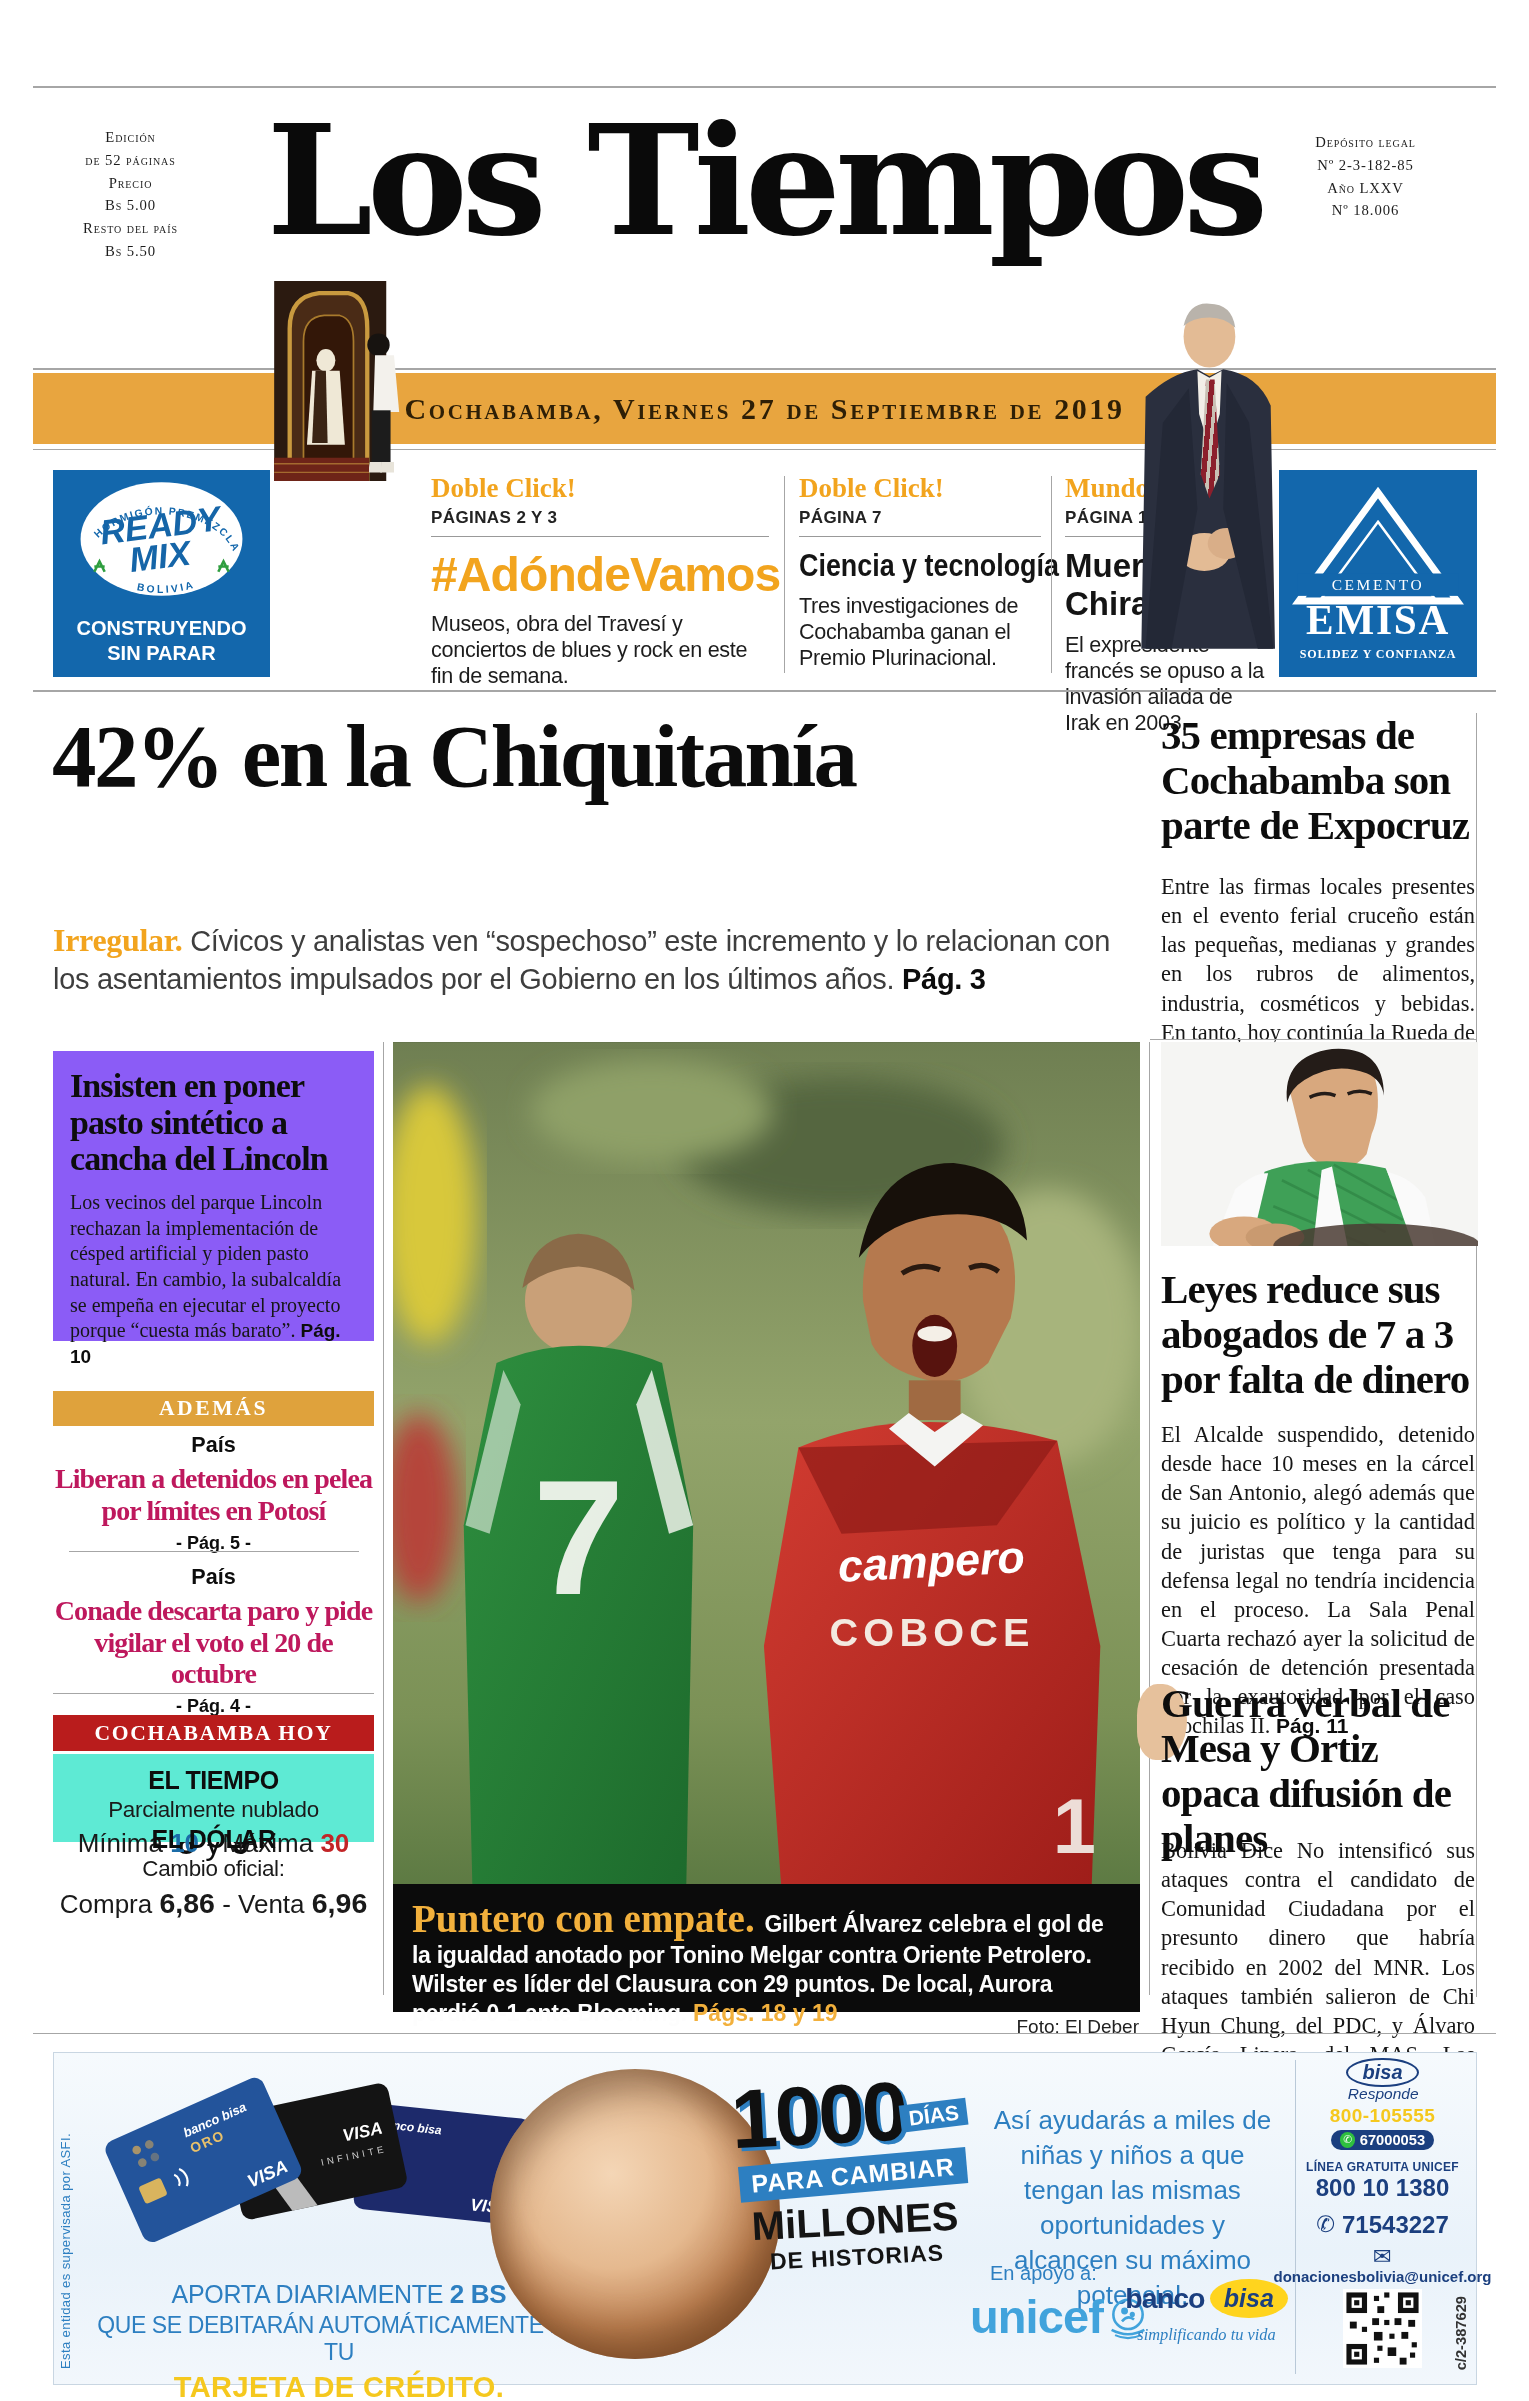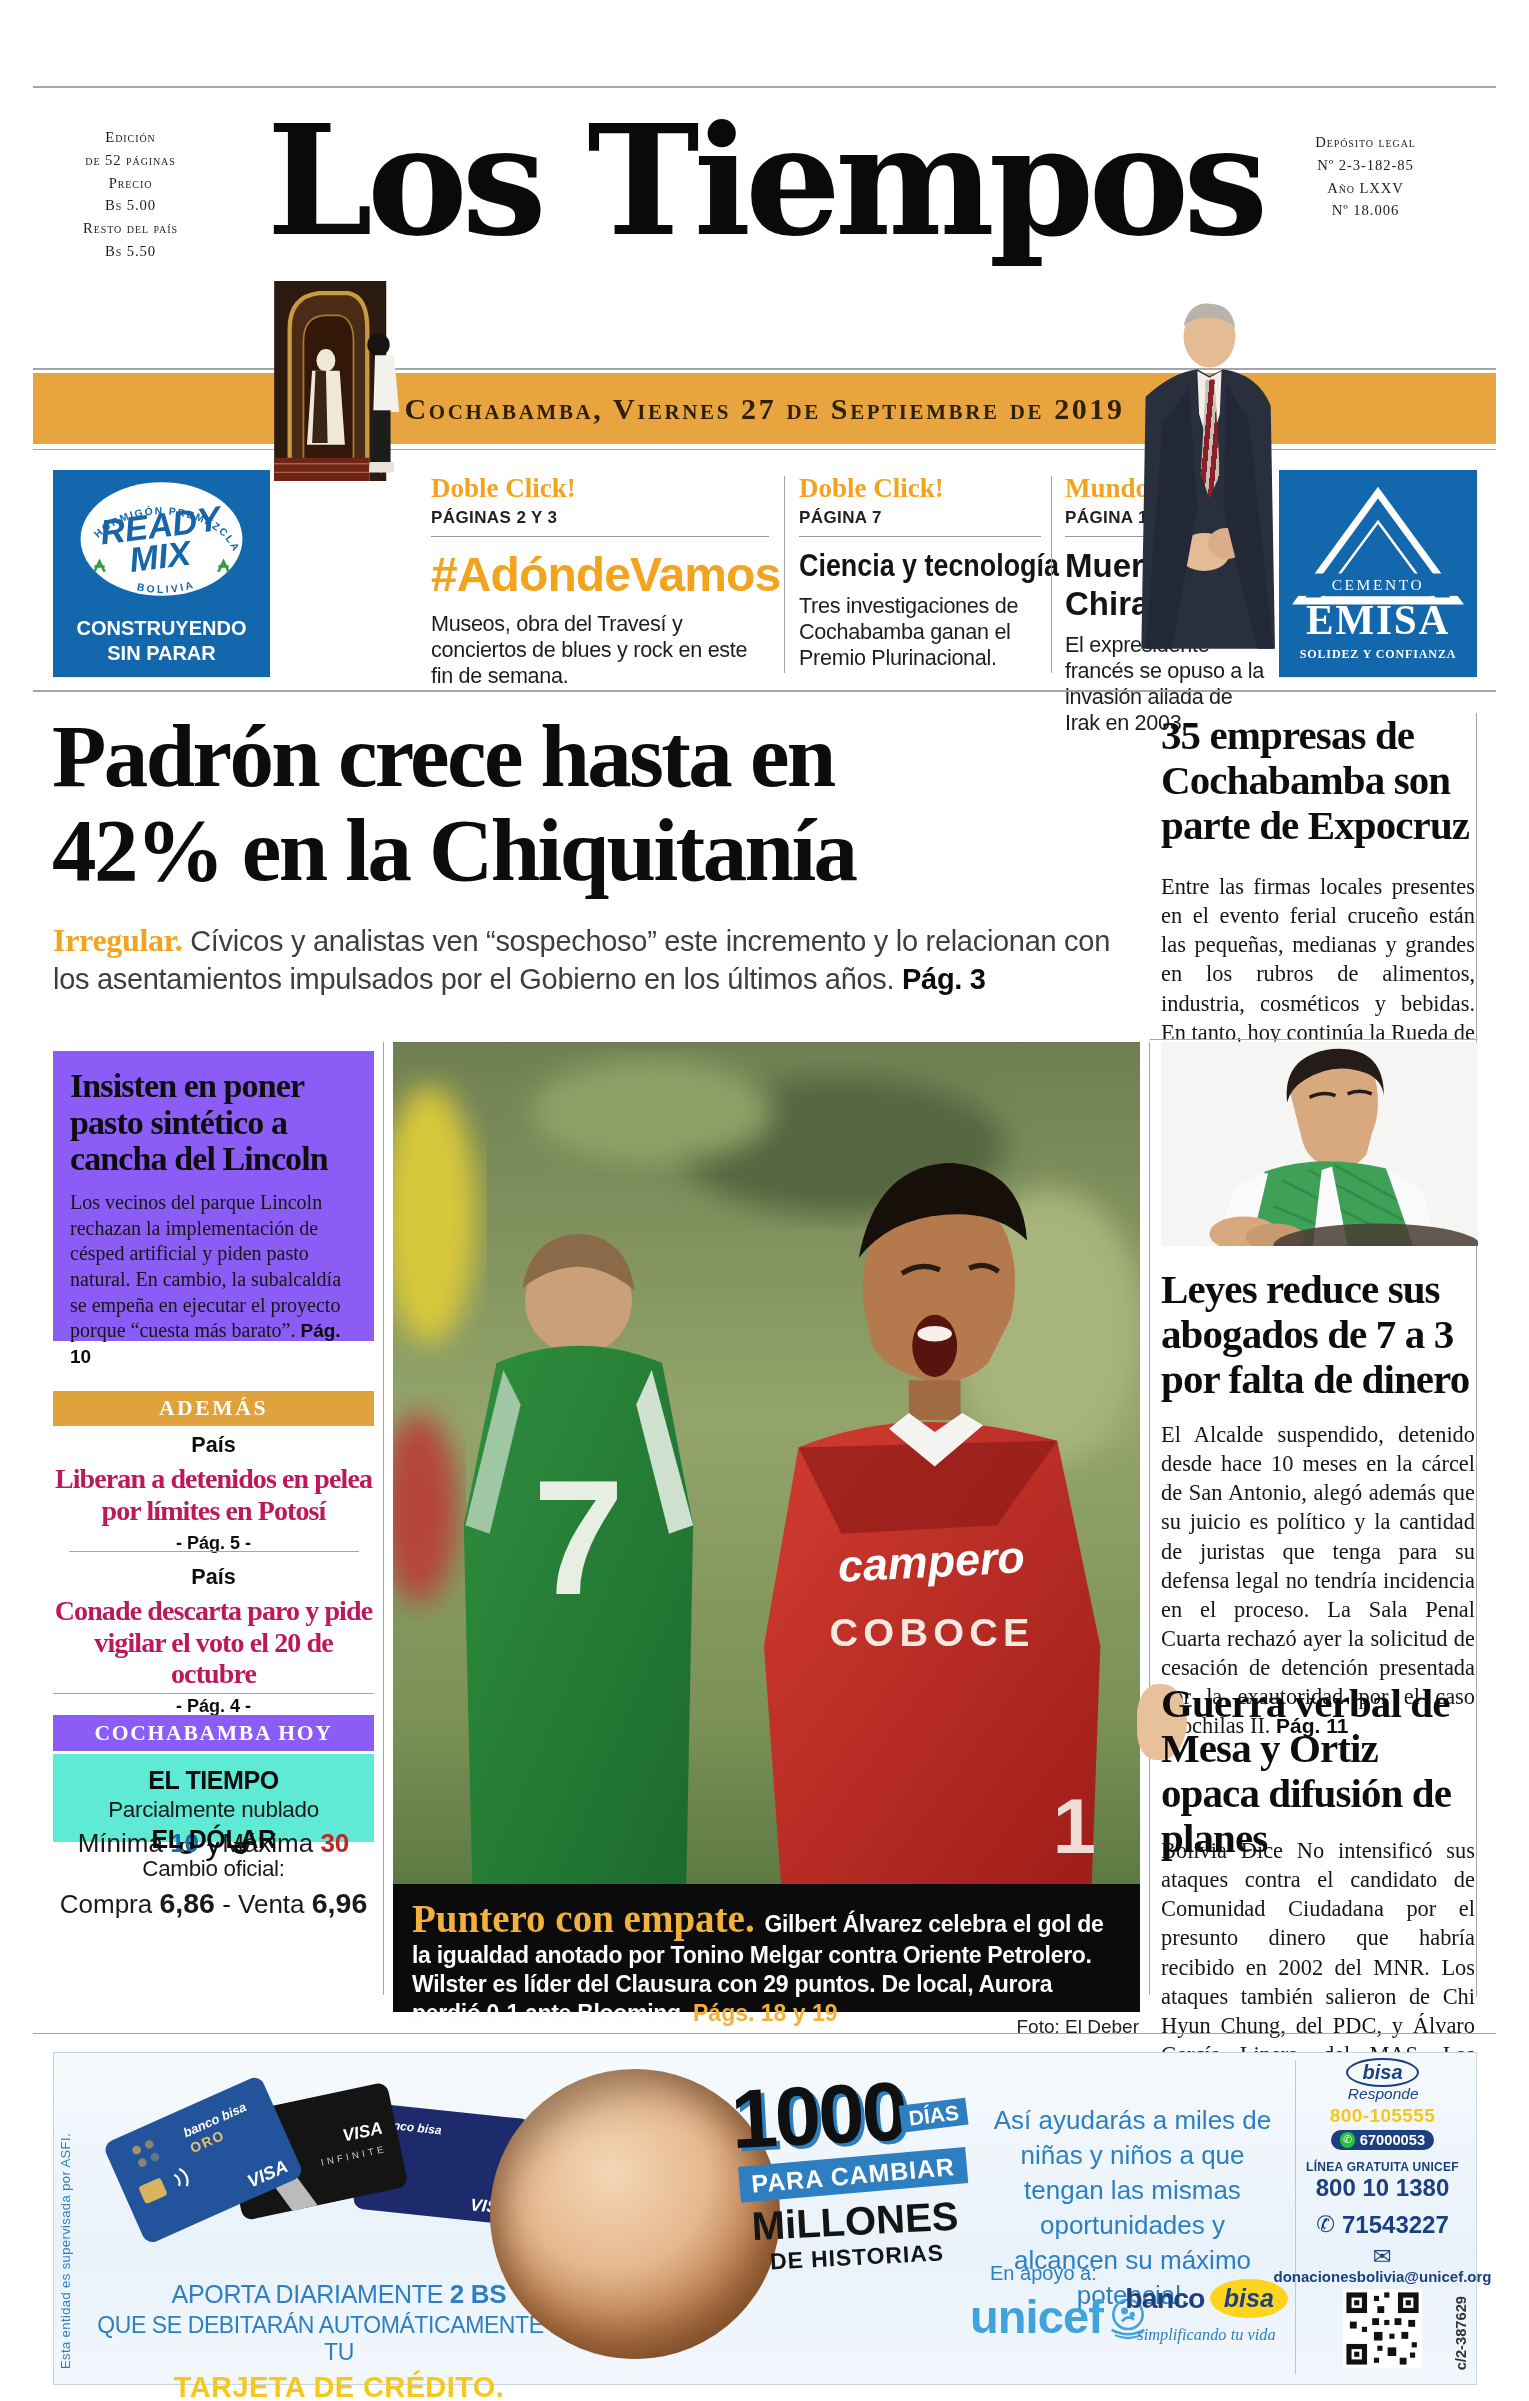--- a/index.html
+++ b/index.html
@@ -89,21 +89,21 @@
   .ad-item{position:absolute;left:53px;width:321px;text-align:center;}
   .ad-item .k{font-weight:bold;font-size:21.6px;color:#0d0d0d;}
   .ad-item .h{font-family:"Liberation Serif",serif;font-weight:bold;font-size:28px;line-height:1.12;
               letter-spacing:-0.9px;color:#be185d;margin-top:5.2px;}
   .ad-item .p{font-weight:bold;font-size:18px;color:#0d0d0d;margin-top:7px;}
   #ad-item-1{top:1432px;}
   #ad-hr-1{left:69px;top:1551px;width:290px;height:0.9px;}
   #ad-item-2{top:1564px;}
   #ad-hr-2{left:53px;top:1693px;width:321px;height:0.9px;}
 
-  #hoy-bar{left:53px;top:1715px;width:321px;height:36px;background:#8b5cf6;}
+  #hoy-bar{left:53px;top:1715px;width:321px;height:36px;background:#b91c1c;}
   #hoy-bar span{display:block;line-height:36px;text-align:center;color:#fff;
                 font-family:"Liberation Serif",serif;font-weight:bold;font-size:21.6px;letter-spacing:1.7px;}
   .hoy-t{font-weight:bold;font-size:25px;letter-spacing:-0.4px;color:#0d0d0d;}
   .hoy-l{font-size:22.4px;letter-spacing:-0.3px;color:#1a1a1a;margin-top:1.7px;}
   #restriccion{left:53px;top:1760px;width:321px;text-align:center;}
   #restriccion .plates{font-size:33px;margin-top:5.2px;color:#0d0d0d;}
   #restriccion .plates b{font-size:35px;}
   #hoy-hr-1{left:69px;top:1822px;width:290px;height:0.9px;}
   #tiempo{left:53px;top:1754px;width:321px;height:88px;background:#5eead4;text-align:center;padding-top:12px;box-sizing:border-box;}
   #tiempo .mm{font-size:26px;margin-top:5.2px;color:#1a1a1a;}
@@ -304,21 +304,20 @@
       <rect x="22" y="120" width="186" height="26" fill="#1367AC"></rect>
       <text x="115" y="139" text-anchor="middle" font-family="Liberation Serif,serif" font-size="18" letter-spacing="3" fill="#ffffff">CEMENTO</text>
       <text x="115" y="190" text-anchor="middle" font-family="Liberation Serif,serif" font-weight="bold" font-size="48" letter-spacing="2" fill="#ffffff">EMISA</text>
       <text x="115" y="218" text-anchor="middle" font-family="Liberation Serif,serif" font-weight="bold" font-size="14" letter-spacing="1" fill="#ffffff">SOLIDEZ Y CONFIANZA</text>
     </svg>
   </div>
 
   <div class="hair" id="rule-teasers"></div>
 
   <div class="abs" id="lead-hl">
-    <div>Padrón crece hasta en</div>
     <div>42% en la Chiquitanía</div>
   </div>
   <div class="abs" id="lead-deck"><span class="dk">Irregular.</span><span> Cívicos y analistas ven “sospechoso” este incremento y lo relacionan con los asentamientos impulsados por el Gobierno en los últimos años. </span><span class="dp">Pág. 3</span></div>
 
   <div class="abs rc-h" id="expocruz-h">35 empresas de Cochabamba son parte de Expocruz</div>
   <div class="abs rc-b j" id="expocruz-b"><span>Entre las firmas locales presentes en el evento ferial cruceño están las pequeñas, medianas y grandes en los rubros de alimentos, industria, cosméticos y bebidas. En tanto, hoy continúa la Rueda de Negocios organizada por la Cainco. En total hay 2.300 expositores. </span><span class="pgref">Pág. 6</span></div>
   <div class="hair" id="rule-right"></div>
 
   <div class="abs" id="lincoln">
     <div class="h">Insisten en poner pasto sintético a cancha del Lincoln</div>

